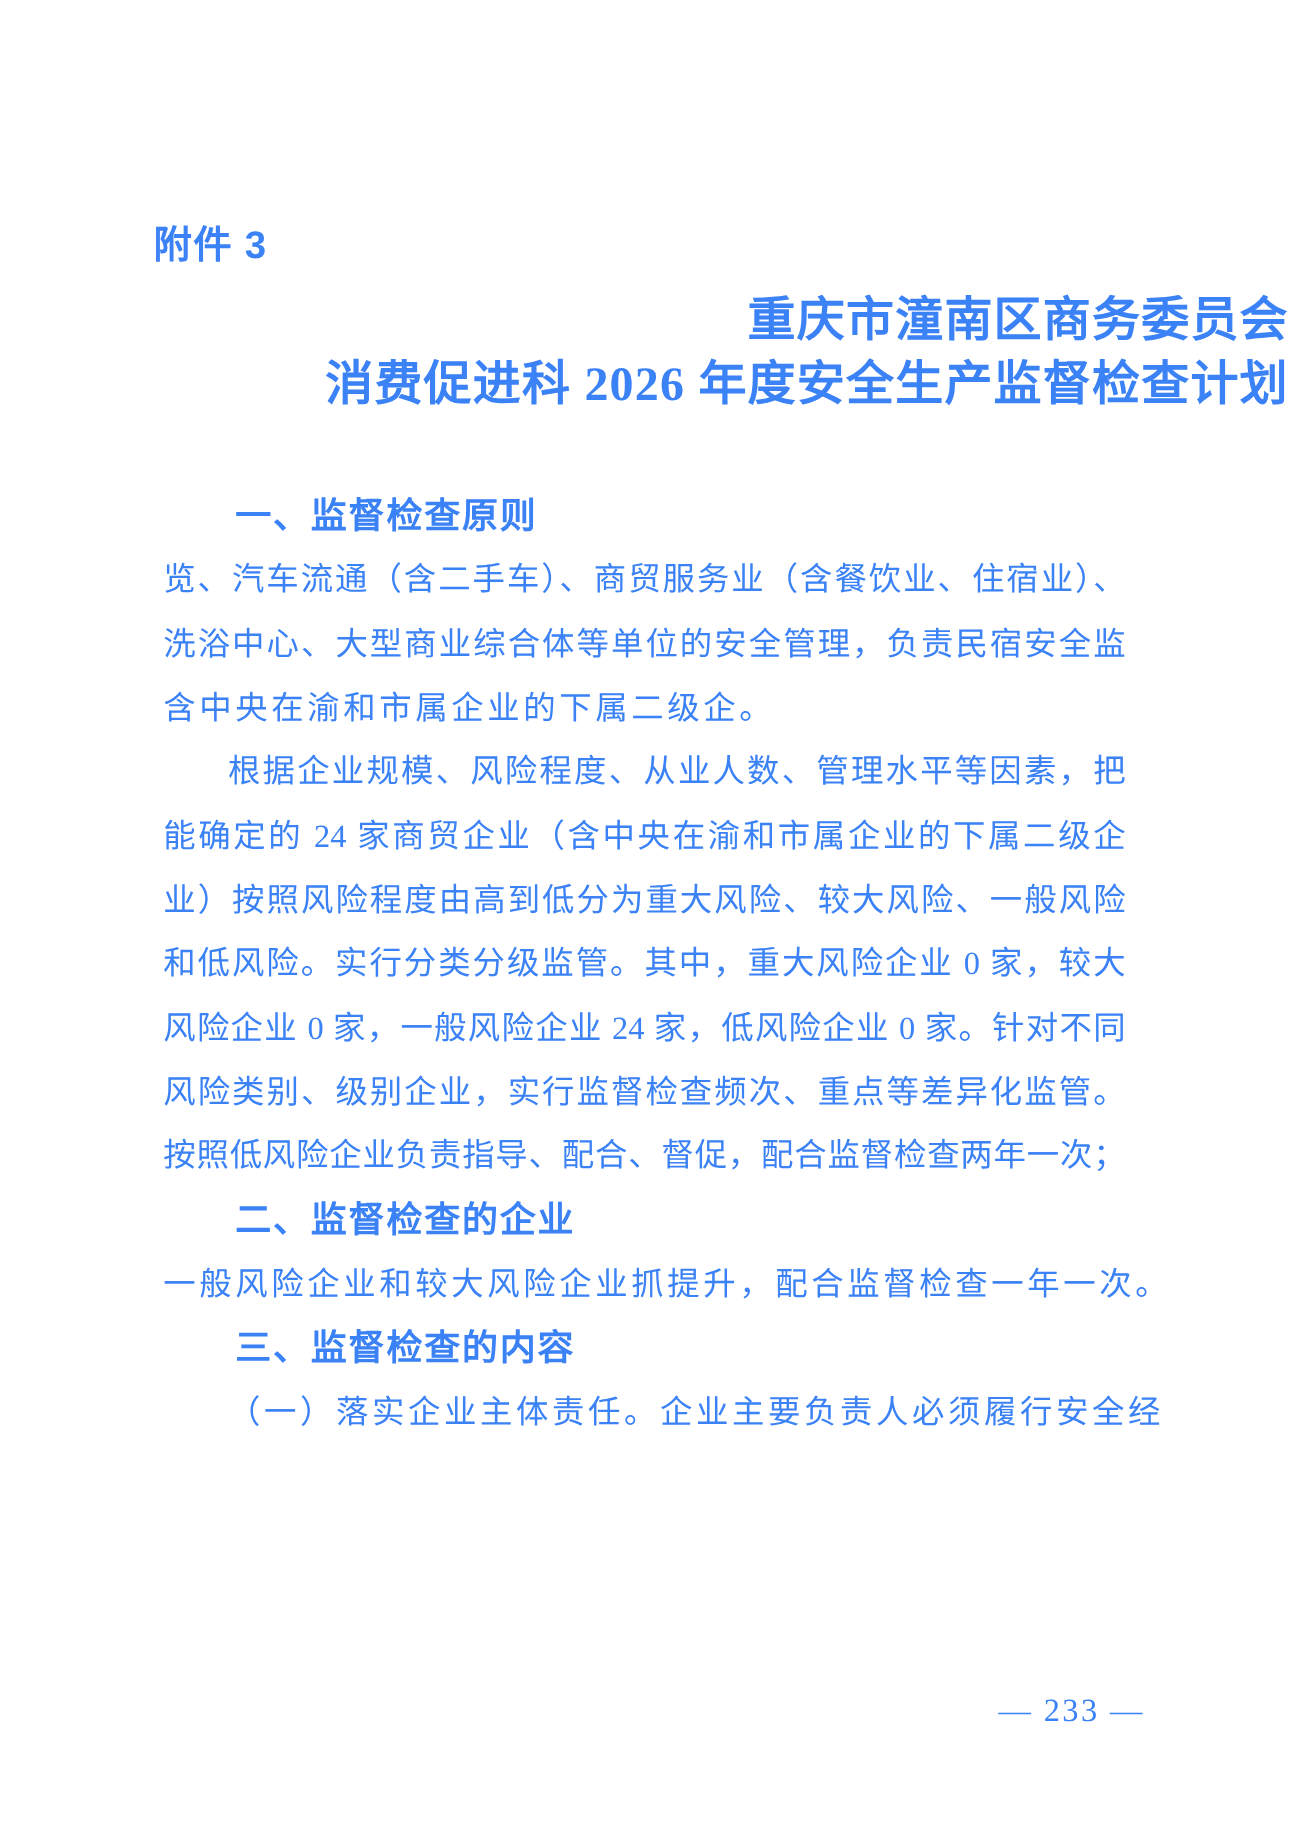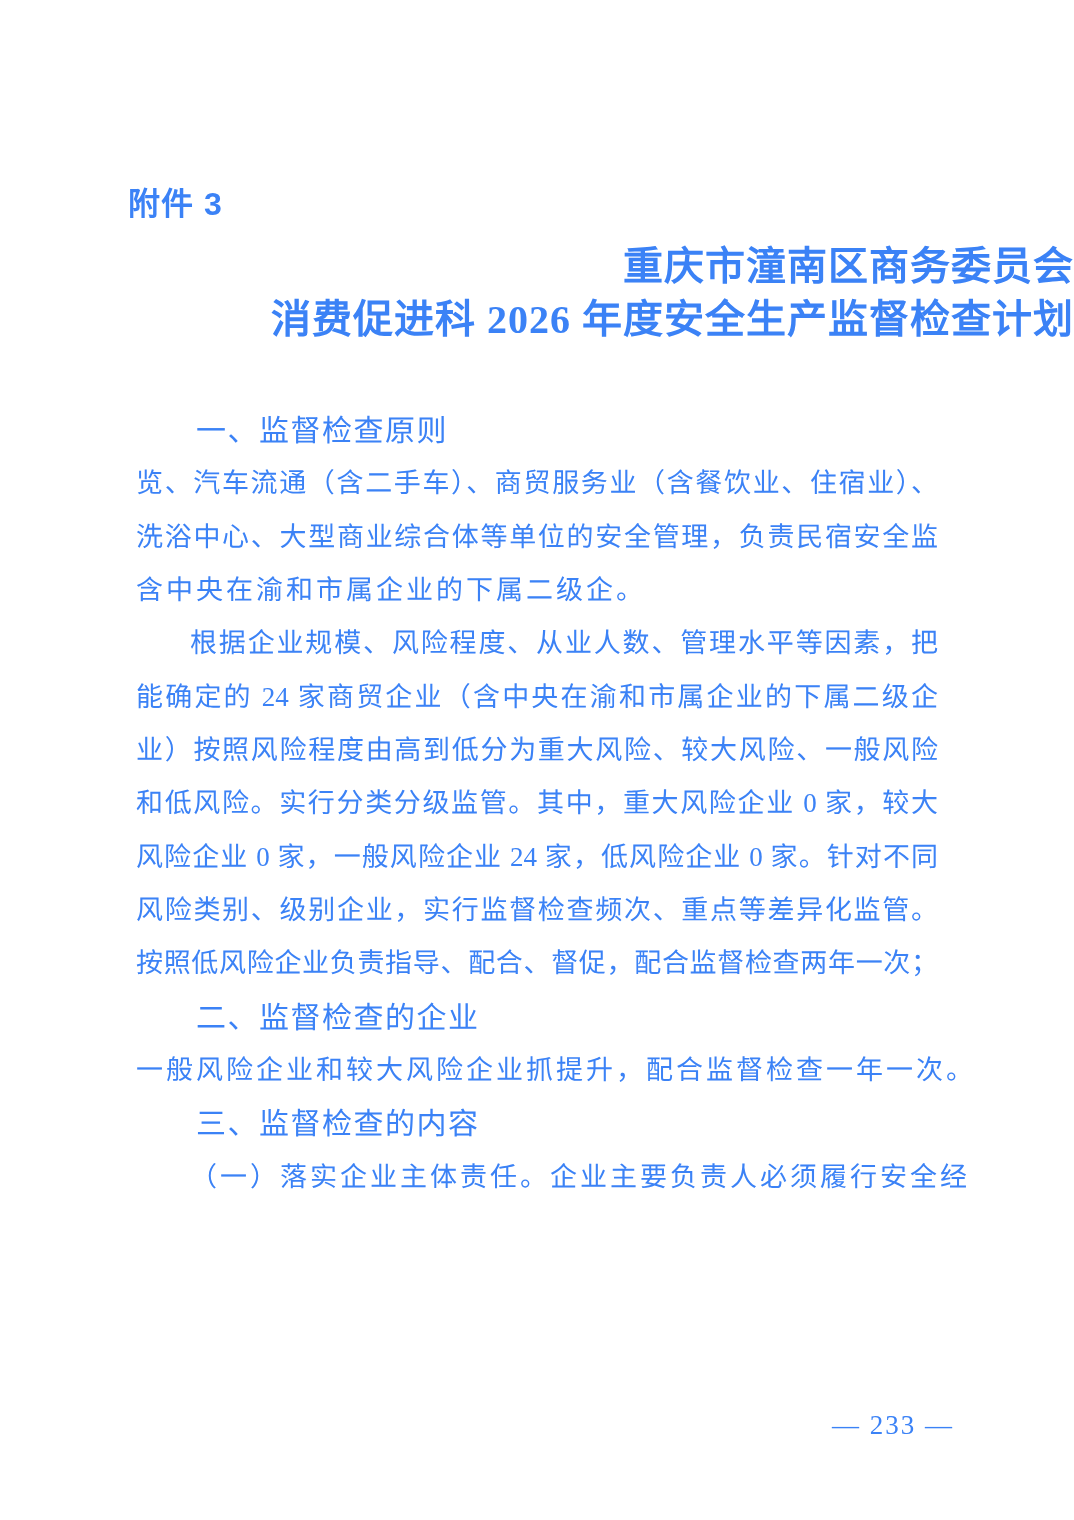--- a/index.html
+++ b/index.html
@@ -55,21 +55,21 @@
     white-space: normal;
     text-align: justify;
     text-align-last: justify;
     letter-spacing: normal;
   }
   .line.indent {
     text-indent: 2em;
   }
   .line.heading {
     font-family: "Liberation Sans", "DejaVu Sans", sans-serif;
-    font-weight: normal;
+    font-weight: bold;
     font-size: 30px;
     letter-spacing: 1.5px;
   }
   .run-kaiti {
     
     font-family: "Liberation Serif", "DejaVu Serif", serif;
   }
   .page-number {
     position: absolute;
     right: 120px;

